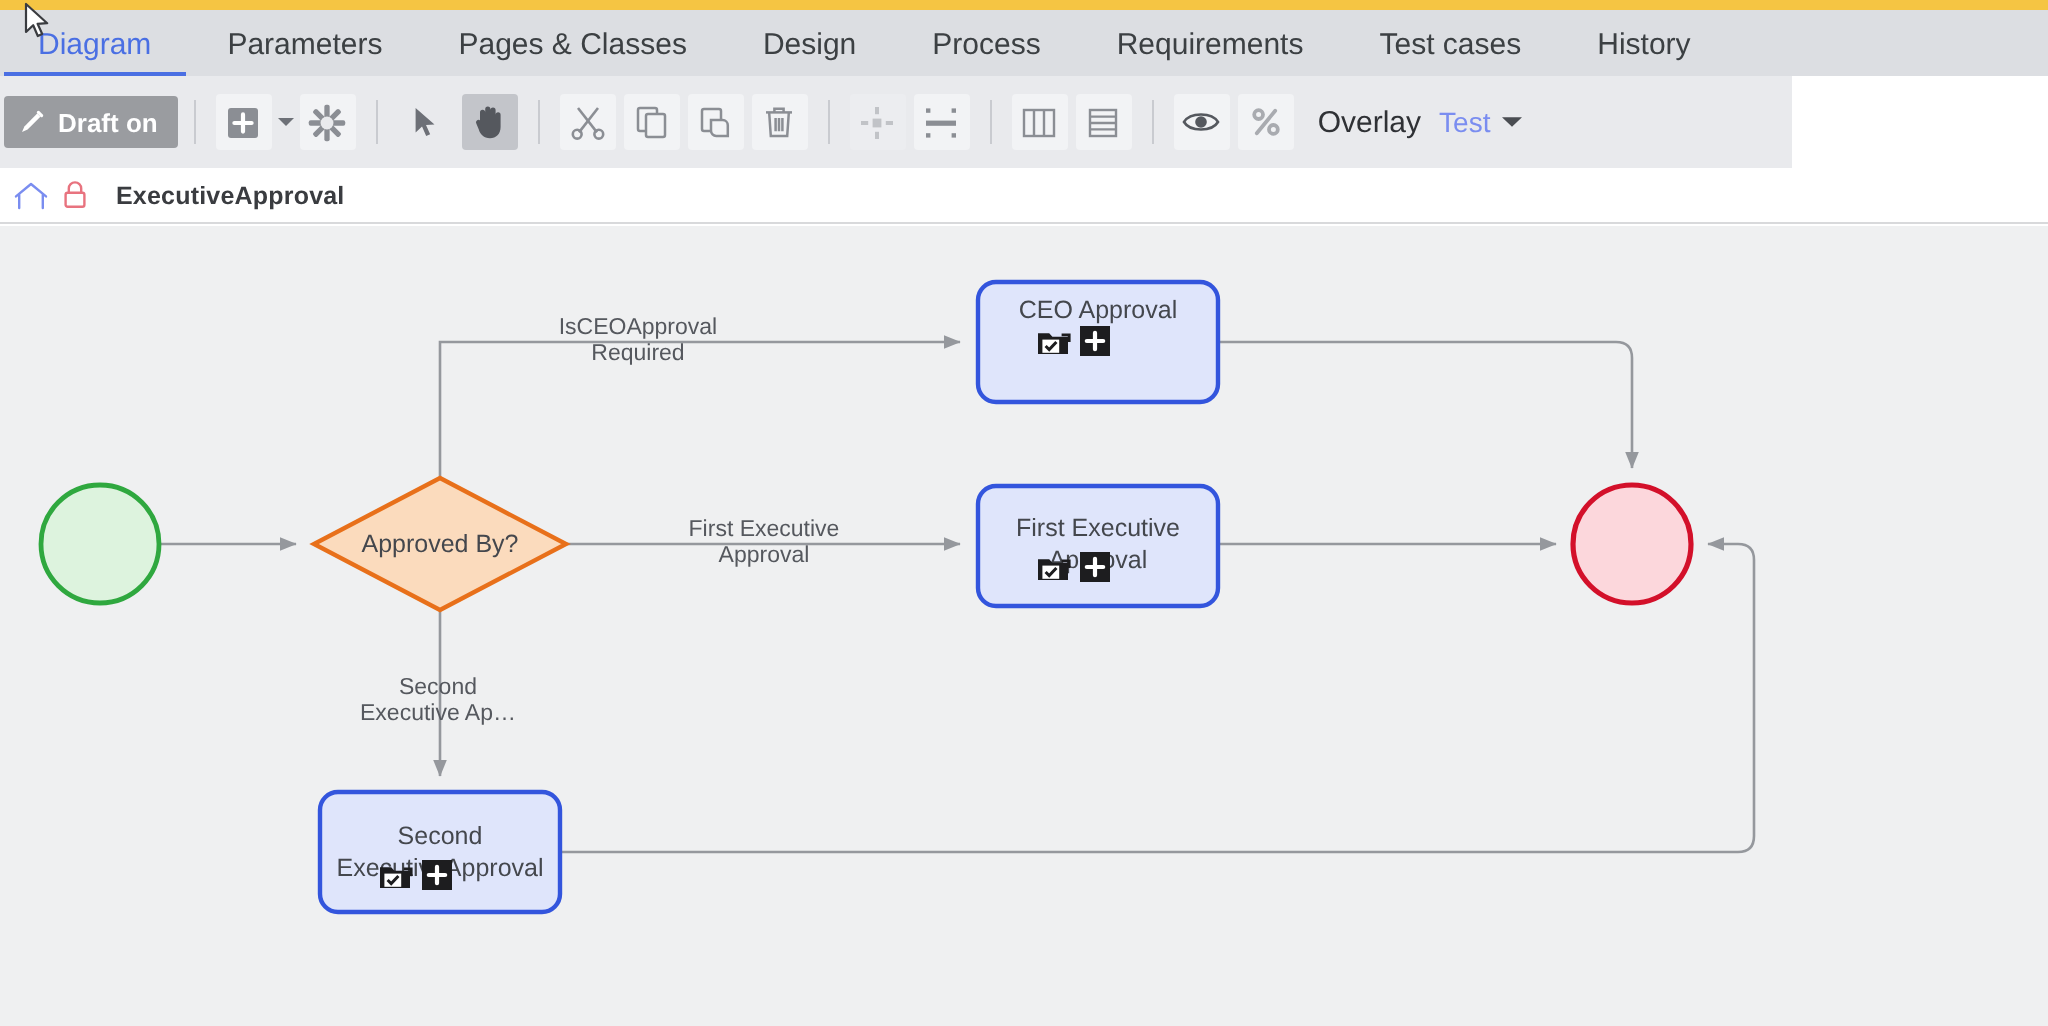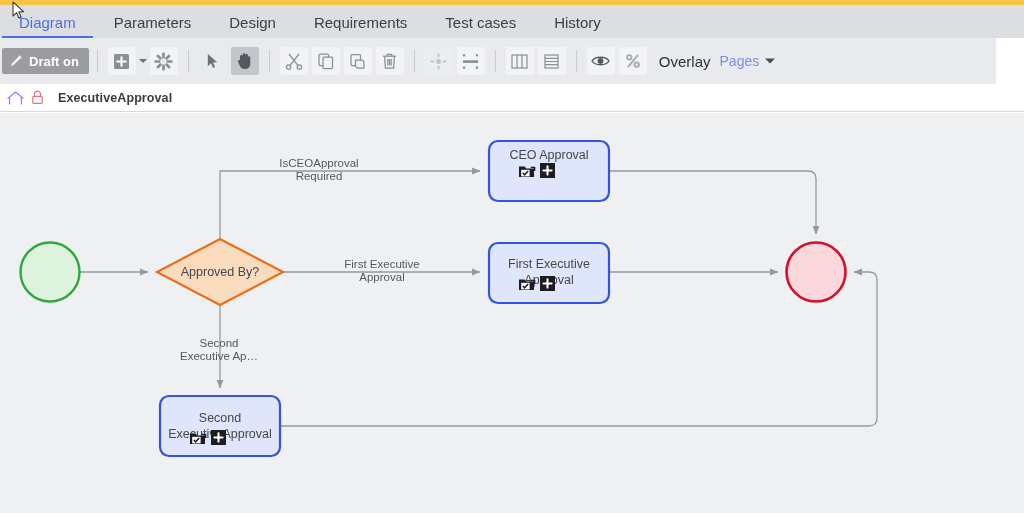--- a/index.html
+++ b/index.html
@@ -65,21 +65,21 @@
     left: 12px; top: 1px;
     width: 14px; height: 20px;
     pointer-events: none;
     z-index: 40;
   }
 
   
   .toolbar {
     position: absolute;
     left: 0; top: 38px;
-    width: 996px; height: 46px;
+    width: 896px; height: 46px;
     background: #e9eaed;
     display: flex;
     align-items: center;
     padding-left: 0px;
     box-sizing: border-box;
   }
   .draft-btn {
     display: flex;
     align-items: center;
     gap: 6px;
@@ -197,21 +197,23 @@
 </head>
 <body>
 
 <div id="app">
 
   <div class="top-strip"></div>
 
   <div class="tabbar">
     <div class="tab active"><span>Diagram</span></div>
     <div class="tab"><span>Parameters</span></div>
+    <div class="tab"><span>Pages &amp; Classes</span></div>
     <div class="tab"><span>Design</span></div>
+    <div class="tab"><span>Process</span></div>
     <div class="tab"><span>Requirements</span></div>
     <div class="tab"><span>Test cases</span></div>
     <div class="tab"><span>History</span></div>
   </div>
 
   <svg class="cursor" viewBox="0 0 14 20">
     <path d="M1 1 L1 15 L4.6 11.6 L6.9 17 L9.1 16 L6.8 10.9 L11.6 10.6 Z" fill="#ffffff" stroke="#3a3c40" stroke-width="1.1" stroke-linejoin="round"></path>
   </svg>
 
   <div class="toolbar">
@@ -367,21 +369,21 @@
       <svg width="16" height="16" viewBox="0 0 16 16">
         <g stroke="#a9abb0" stroke-width="1.9" fill="none">
           <path d="M12.6 2.4 L3.4 13.6" stroke-linecap="round"></path>
           <circle cx="4.3" cy="4.3" r="2.2"></circle>
           <circle cx="11.7" cy="11.7" r="2.2"></circle>
         </g>
       </svg>
     </div>
 
     <div class="overlay-label">Overlay</div>
-    <div class="overlay-value">Pages</div>
+    <div class="overlay-value">Test</div>
     <div class="overlay-caret">
       <svg width="10" height="6" viewBox="0 0 10 6">
           <path d="M0 0.6 L5 5.4 L10 0.6 Z" fill="#4a4d52"></path>
         </svg>
     </div>
   </div>
 
   <div class="breadcrumb">
     <div class="bc-icon">
       <svg width="17" height="14" viewBox="0 0 17 14">

